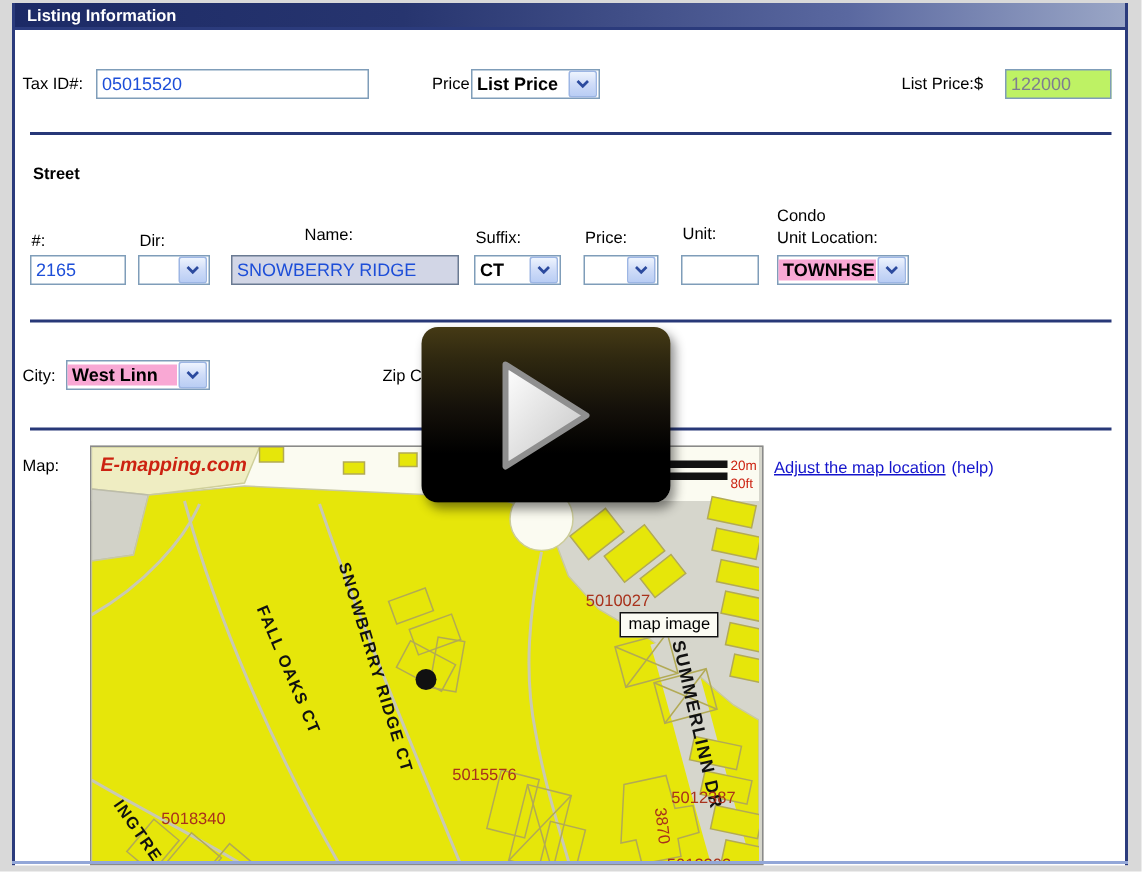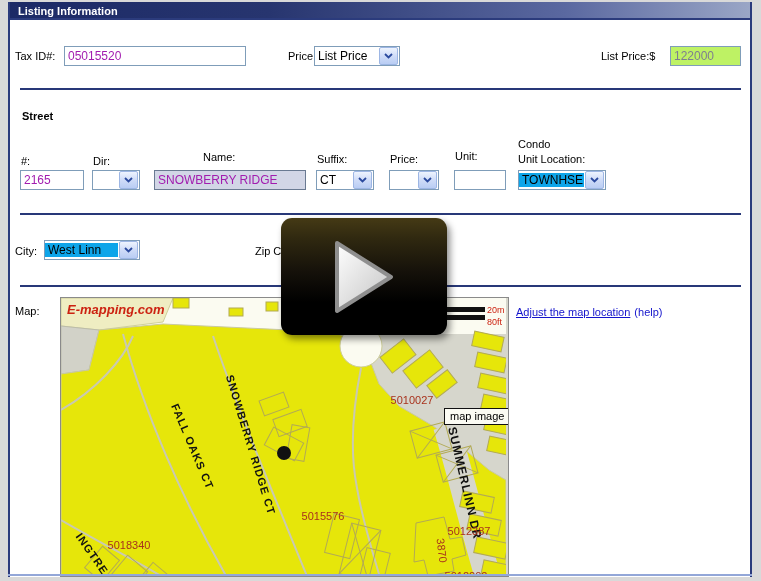--- a/index.html
+++ b/index.html
@@ -16,38 +16,38 @@
     position:absolute;left:2px;top:0;width:740px;height:18px;
     background:linear-gradient(to right,#1c2a66 0%,#27356f 35%,#5a68a0 75%,#9aa6c6 100%);
     color:#fff;font-weight:bold;font-size:11px;line-height:18px;padding-left:8px;box-sizing:border-box;
     border-bottom:2px solid #2b3b7c;
   }
   .lbl{position:absolute;white-space:nowrap;color:#000;}
   .bold{font-weight:bold;}
   .sep{position:absolute;left:12px;width:721px;height:2px;background:#283878;}
   .tin{
     position:absolute;box-sizing:border-box;border:1px solid #7f9db9;background:#fff;
-    font-family:"Liberation Sans",sans-serif;font-size:12px;padding:2px 3px;height:20px;color:#a21caf;
+    font-family:"Liberation Sans",sans-serif;font-size:12px;padding:2px 3px;height:20px;color:#1d4ed8;
   }
   .tin.ro{background:#bef264;color:#7e7e90;}
   .tin.sel{background:#d2d6e6;border:1px solid #6a7a92;}
   .xpsel{
     position:absolute;box-sizing:border-box;height:20px;border:1px solid #7f9db9;background:#fff;
     display:flex;align-items:center;cursor:default;
   }
-  .xpsel .val{flex:1;padding:0 3px;font-size:12px;white-space:nowrap;overflow:hidden;}
-  .xpsel .val.hl{background:#0ea5e9;}
+  .xpsel .val{flex:1;padding:0 3px;font-size:12px;white-space:nowrap;overflow:hidden;font-weight:bold;}
+  .xpsel .val.hl{background:#f9a8d4;}
   .xpsel .arrow{
     width:17px;height:16px;margin:1px;display:flex;align-items:center;justify-content:center;
     background:linear-gradient(#eef4fe,#cfdcf8 50%,#b9cdf4);border:1px solid #9db6e4;border-radius:2px;
   }
   .map-wrap{position:absolute;left:52px;top:295px;width:447px;height:278px;border:1px solid #8a8a8a;overflow:hidden;background:#d6d6cc;}
   .tooltip{
     position:absolute;left:352px;top:110px;background:#fbfbf3;border:1px solid #111;
-    font-size:11px;padding:1px 5px 2px;white-space:nowrap;z-index:3;margin-left:31px;
+    font-size:11px;padding:1px 5px 2px;white-space:nowrap;z-index:3;
   }
   .link{color:#1414cc;text-decoration:underline;cursor:pointer;}
   .help{color:#1414cc;text-decoration:none;margin-left:4px;cursor:pointer;}
   .play-overlay{
     position:absolute;left:273px;top:216px;width:166px;height:117px;border-radius:11px;z-index:10;
     background:linear-gradient(180deg,#453a15 0%,#2f2810 18%,#15110a 46%,#000 72%,#000 100%);
     box-shadow:3px 4px 7px rgba(0,0,0,0.45);display:flex;align-items:center;justify-content:center;cursor:pointer;
   }
 </style>
 </head>

